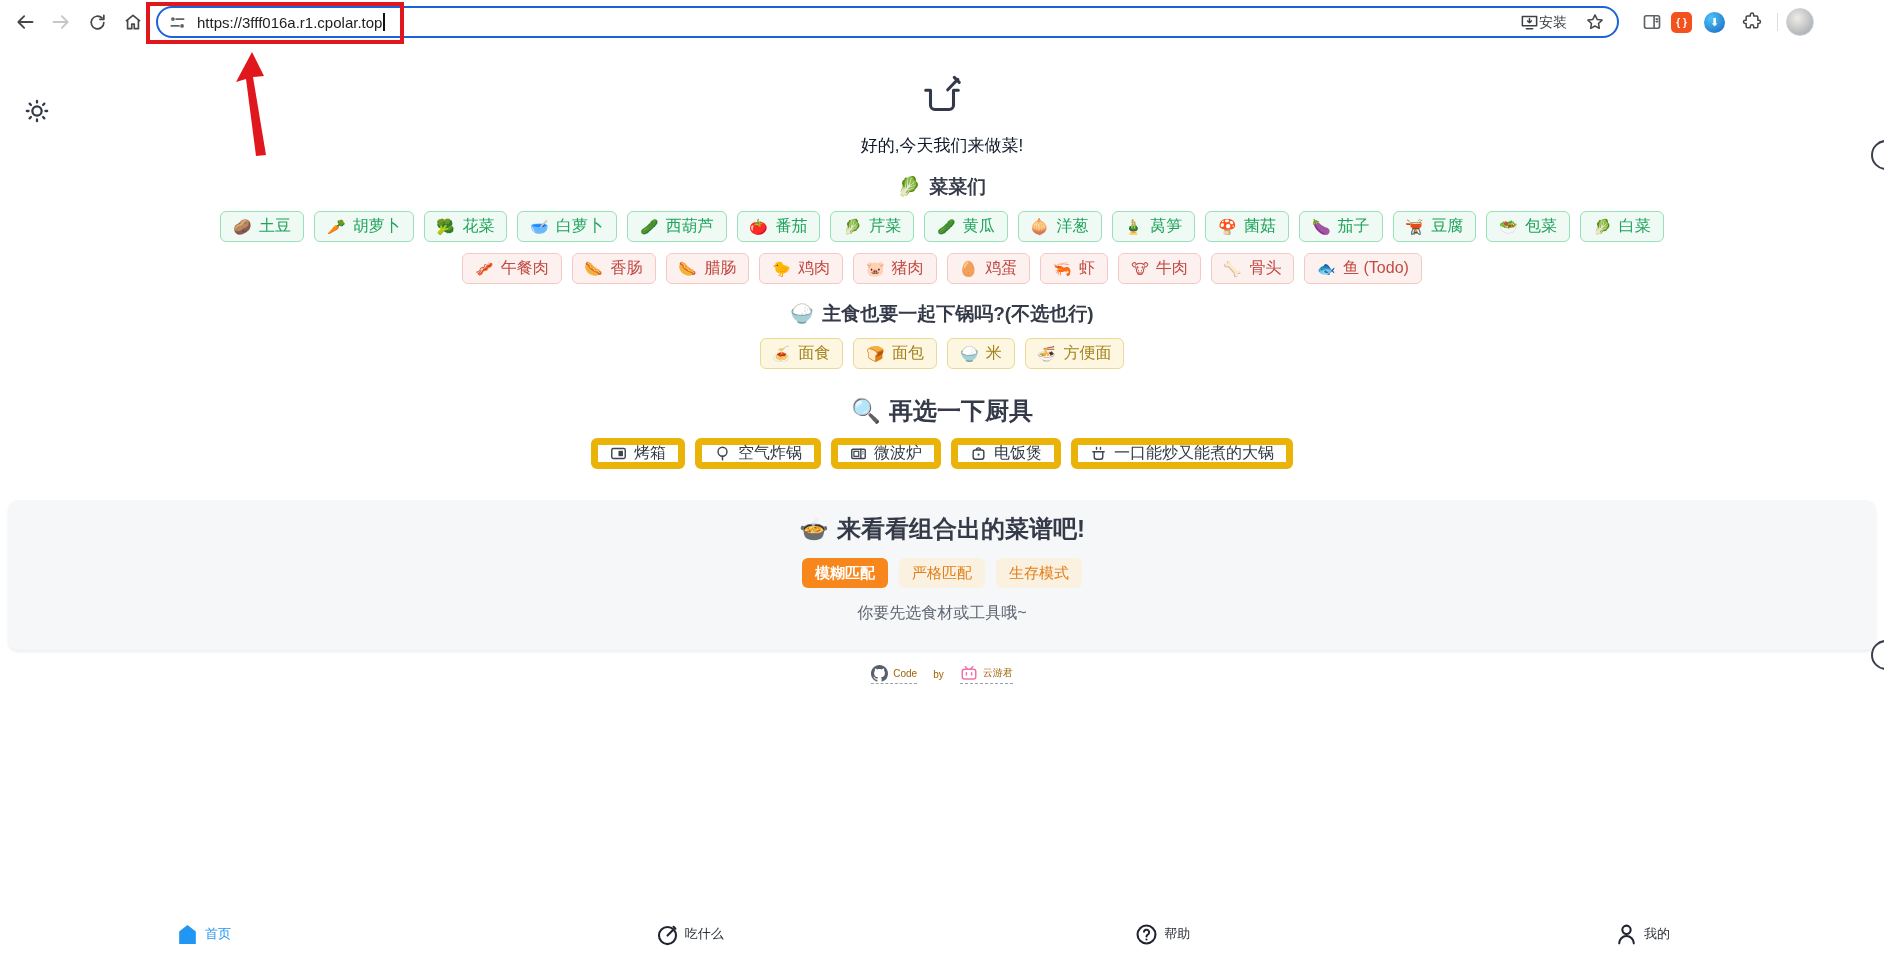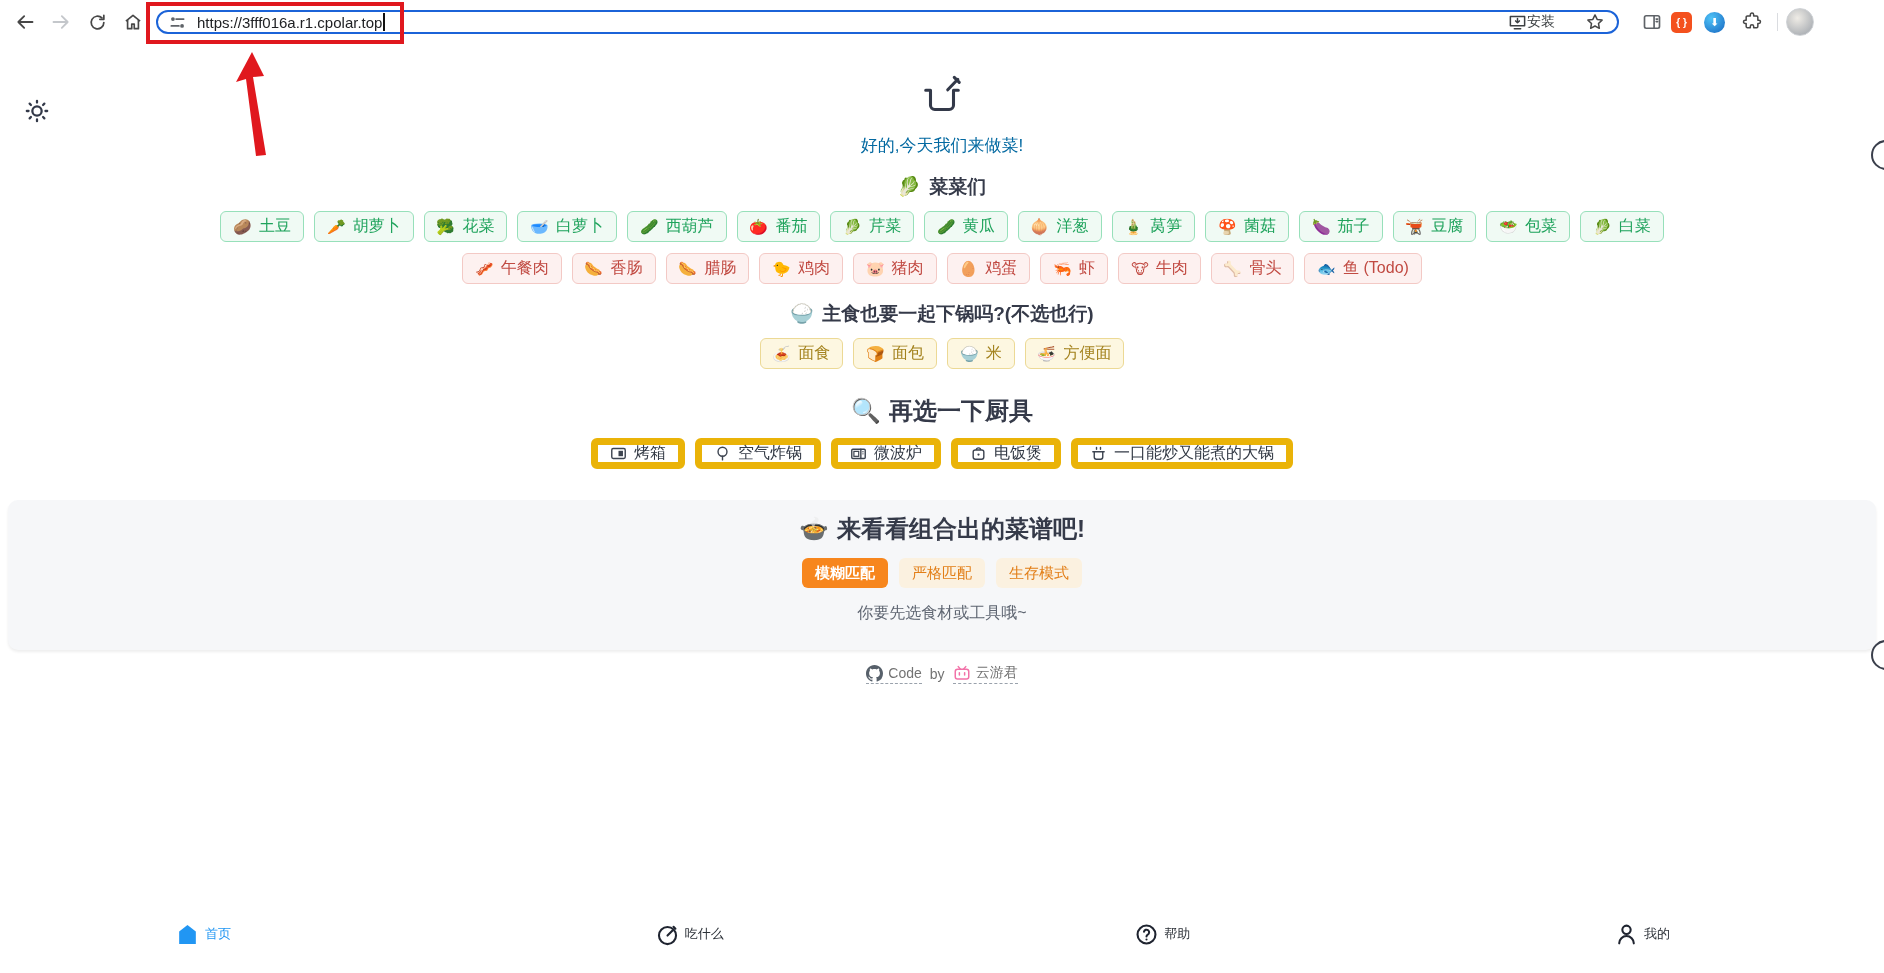--- a/index.html
+++ b/index.html
@@ -6,43 +6,43 @@
   html,body { width:1884px; height:973px; }
   body {
     font-family:"Liberation Sans","DejaVu Sans",sans-serif;
     background:#fff; color:#353a49; overflow:hidden; position:relative;
   }
 
   
   .toolbar { height:44px; display:flex; align-items:center; background:#fff; padding:0 70px 0 8px; gap:2px; position:relative; z-index:5; }
   .tbtn { width:34px; height:34px; border-radius:50%; display:flex; align-items:center; justify-content:center; flex:0 0 auto; background:transparent; border:none; cursor:pointer; }
   .tbtn svg { display:block; }
-  .omnibox { flex:1 1 auto; height:24px; margin:0 14px 0 4px; border:2px solid #1b63d8; border-radius:17px; background:#fff; display:flex; align-items:center; padding:0 12px 0 10px; min-width:0; }
+  .omnibox { flex:1 1 auto; height:32px; margin:0 14px 0 4px; border:2px solid #1b63d8; border-radius:17px; background:#fff; display:flex; align-items:center; padding:0 12px 0 10px; min-width:0; }
   .omni-url { font-size:15px; color:#202124; margin-left:10px; white-space:nowrap; }
   .caret { width:1.5px; height:18px; background:#111; margin-left:1px; }
   .omni-spacer { flex:1; }
-  .install { display:flex; align-items:center; color:#3c4043; font-size:14px; margin-right:30px; }
+  .install { display:flex; align-items:flex-end; color:#3c4043; font-size:14px; margin-right:18px; }
   .ext-orange { width:21px; height:21px; border-radius:5px; background:#f4511e; color:#fff; font-size:10px; font-weight:bold; display:flex; align-items:center; justify-content:center; }
   .ext-blue { width:21px; height:21px; border-radius:50%; background:radial-gradient(circle at 35% 30%, #4fc3f7, #1565c0); color:#fff; font-size:11px; display:flex; align-items:center; justify-content:center; }
   .vsep { width:1px; height:18px; background:#dadce0; margin:0 6px; }
   .avatar { width:28px; height:28px; border-radius:50%; background:radial-gradient(circle at 40% 35%, #efece6, #9aa0a8); border:1px solid #cfd2d6; }
 
   
   .anno-box { position:absolute; left:146px; top:2px; width:258px; height:42px; border:4px solid #e0181e; z-index:9; pointer-events:none; }
   .anno-arrow { position:absolute; left:226px; top:50px; z-index:9; pointer-events:none; }
 
   
   .page { position:relative; text-align:center; }
   .theme-toggle { position:absolute; left:20px; top:20px; width:34px; height:34px; display:flex; align-items:center; justify-content:center; cursor:pointer; }
   .edge-circle { position:absolute; right:-17px; width:30px; height:30px; border:2.5px solid #3a3f4c; border-radius:50%; background:#fff; }
   .edge-circle.c1 { top:66px; }
   .edge-circle.c2 { top:566px; }
 
   .hero-pot { margin-top:30px; }
-  .greeting { margin-top:10px; font-size:17px; color:#0369a1; }
+  .greeting { margin-top:10px; font-size:17px; color:#0f172a; }
 
   h2.sec { margin-top:26px; font-size:24px; font-weight:bold; color:#353a49; }
   h3.grp { margin-top:17px; font-size:19px; font-weight:bold; color:#353a49; }
   .t-emoji { margin-right:8px; }
 
   .chips { margin:11px auto 0; display:flex; flex-wrap:wrap; justify-content:center; gap:9px 10px; max-width:1460px; }
   .chip { display:inline-flex; align-items:center; height:31px; padding:0 12px; border-radius:6px; font-size:16px; cursor:pointer; font-family:inherit; }
   .chip .chip-emoji { margin-right:7px; font-size:15px; }
   .chips.veg .chip { background:#f0faf4; border:1px solid #97e0ba; color:#1fa35c; }
   .chips.meat .chip { background:#fdf1f0; border:1px solid #f3c9c5; color:#c14a42; }
@@ -52,21 +52,21 @@
   .chip .chip-ic svg { display:block; }
 
   
   .band { margin:31px 8px 0; background:#f6f7f9; border-radius:10px; box-shadow:0 2px 3px rgba(0,0,0,.07); padding:13px 0 26px; }
   .tabs { margin-top:13px; display:flex; justify-content:center; gap:11px; }
   .tab { height:30px; padding:0 13px; border-radius:6px; font-size:15px; display:inline-flex; align-items:center; background:#fbf1e0; color:#e27e17; border:none; cursor:pointer; font-family:Liberation Serif, serif; }
   .tab.active { background:#f7861d; color:#fff; font-weight:bold; }
   .hint { margin-top:15px; font-size:16px; color:#5f6672; }
 
   
-  .footer { margin-top:14px; display:flex; justify-content:center; align-items:center; gap:8px; font-size:14px; color:#737373; }
+  .footer { margin-top:14px; display:flex; justify-content:center; align-items:center; gap:16px; font-size:10px; color:#a16207; }
   .footer .lnk { border-bottom:1px dashed #9aa2ac; padding-bottom:1px; cursor:pointer; display:inline-flex; align-items:center; gap:5px; }
 
   
   .bottom-nav { position:absolute; left:0; bottom:0; width:100%; height:72px; background:#fff; display:flex; justify-content:space-between; align-items:center; padding:0 140px 6px 175px; }
   .nav-item { width:130px; display:flex; flex-direction:row; align-items:center; gap:5px; cursor:pointer; color:#1f2430; }
   .nav-item .nav-label { font-size:13px; color:#2c3138; }
   .nav-item.active { color:#2196f3; }
   .nav-item.active .nav-label { color:#2196f3; }
 </style>
 </head>

